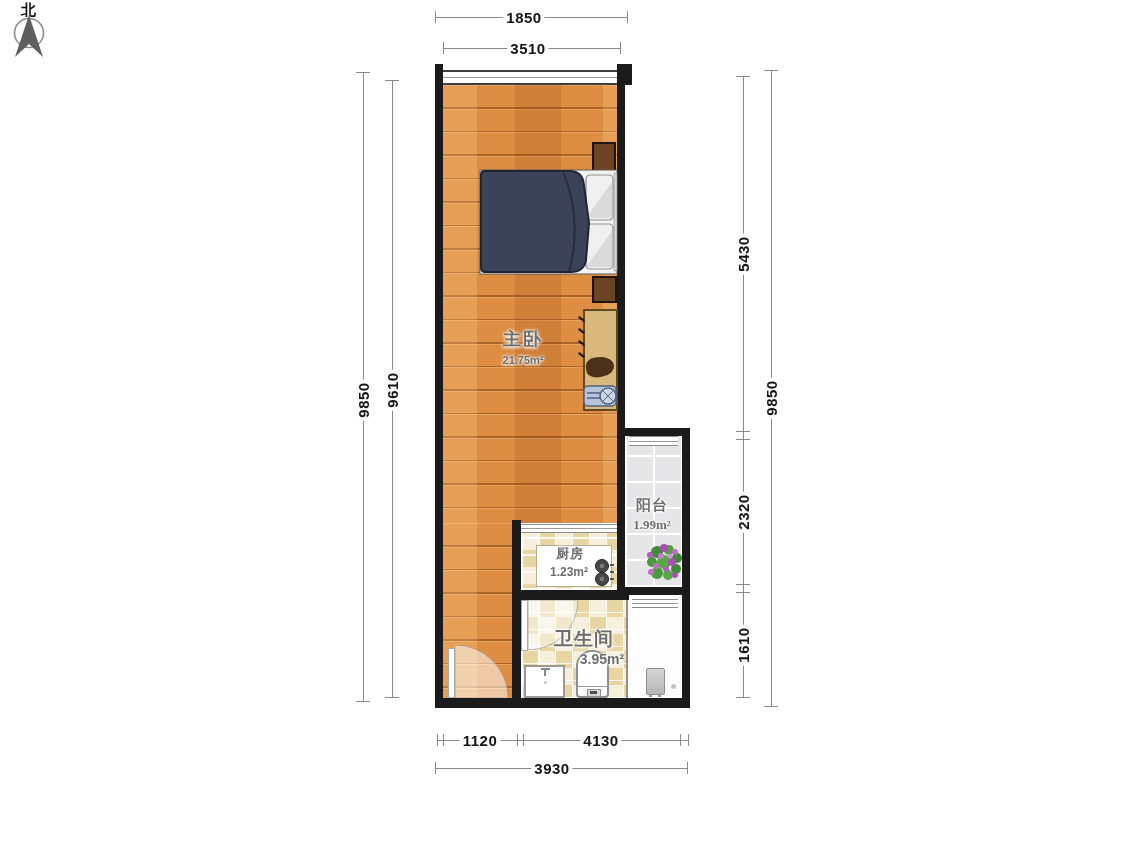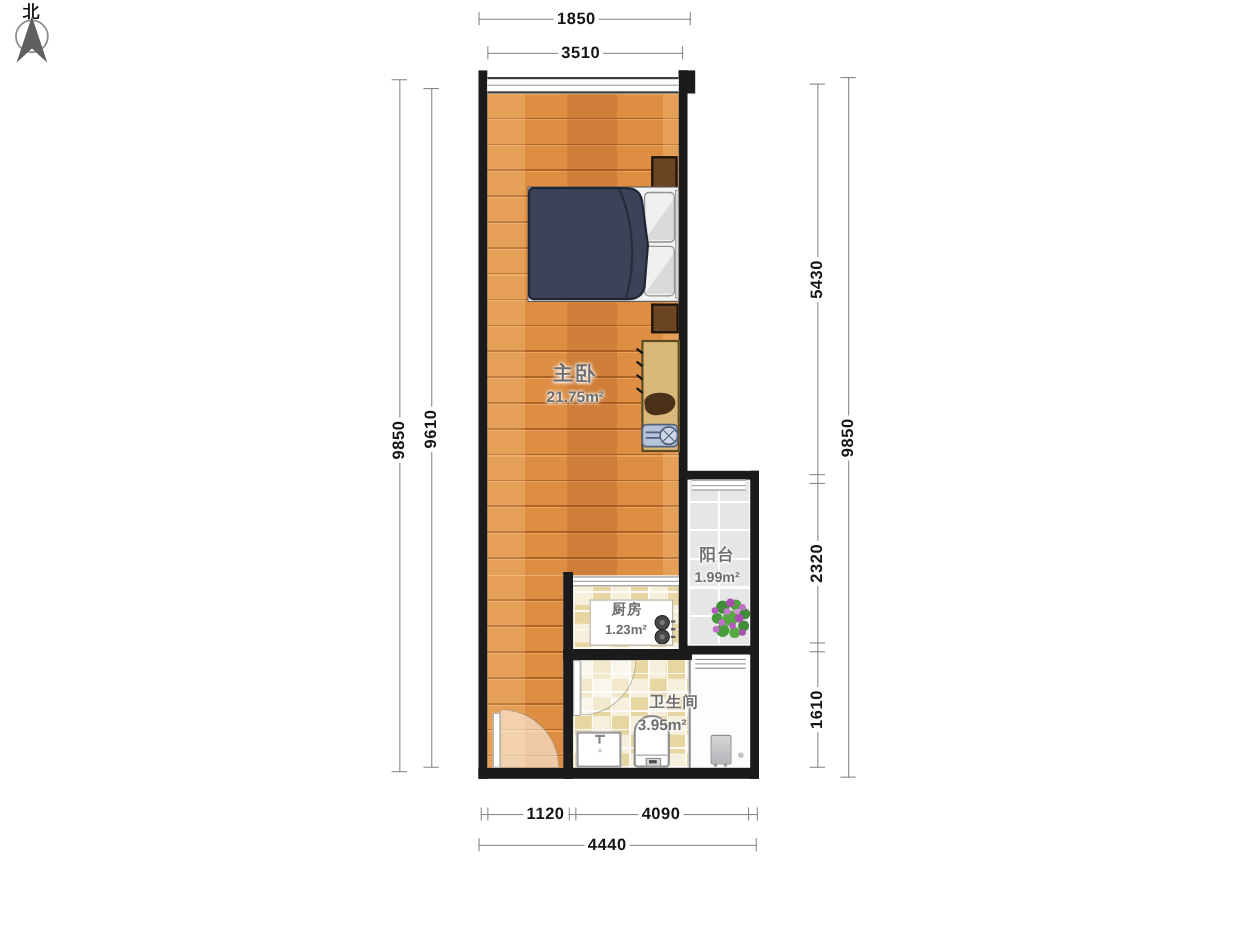--- a/index.html
+++ b/index.html
@@ -109,28 +109,28 @@
   </div>
 
   <div>
     <div class="dl" style="left:437px;top:740px;width:252px;height:1px;"></div>
     <div class="dl" style="left:437px;top:734px;width:1px;height:12px;"></div>
     <div class="dl" style="left:443px;top:734px;width:1px;height:12px;"></div>
     <div class="dl" style="left:517px;top:734px;width:1px;height:12px;"></div>
     <div class="dl" style="left:523px;top:734px;width:1px;height:12px;"></div>
     <div class="dl" style="left:680px;top:734px;width:1px;height:12px;"></div>
     <div class="dl" style="left:688px;top:734px;width:1px;height:12px;"></div>
-    <div class="dlabel" style="left:496px;top:740px;">1120</div>
-    <div class="dlabel" style="left:601px;top:740px;">4090</div>
+    <div class="dlabel" style="left:480px;top:740px;">1120</div>
+    <div class="dlabel" style="left:601px;top:740px;">4130</div>
   </div>
   <div>
     <div class="dl" style="left:435px;top:768px;width:253px;height:1px;"></div>
     <div class="dl" style="left:435px;top:762px;width:1px;height:12px;"></div>
     <div class="dl" style="left:687px;top:762px;width:1px;height:12px;"></div>
-    <div class="dlabel" style="left:552px;top:768px;">4440</div>
+    <div class="dlabel" style="left:552px;top:768px;">3930</div>
   </div>
 
   <div class="wood" style="left:443px;top:85px;width:174px;height:438px;"></div>
   <div class="wood" style="left:443px;top:523px;width:69px;height:175px;"></div>
   <div class="tile-beige" style="left:521px;top:533px;width:96px;height:57px;"></div>
   <div class="tile-beige" style="left:521px;top:600px;width:105px;height:98px;"></div>
   <div class="shower" style="left:626px;top:600px;width:56px;height:98px;"></div>
   <div class="tile-gray" style="left:625px;top:436px;width:57px;height:151px;"></div>
 
   <div class="wall" style="left:435px;top:64px;width:8px;height:644px;"></div>
@@ -228,24 +228,24 @@
     <circle cx="17" cy="14" r="3" fill="#c978d1"></circle>
       <circle cx="26" cy="14" r="2.5" fill="#d88ddf"></circle>
   </svg>
 
   <div class="door-panel" style="left:448px;top:648px;width:7px;height:50px;"></div>
   <svg class="abs" style="left:455px;top:645px;" width="53" height="53" viewBox="0 0 53 53">
     <path d="M0,53 L0,0 A53,53 0 0 1 53,53 Z" fill="rgba(255,255,255,0.52)" stroke="rgba(130,130,130,0.5)" stroke-width="1"></path>
   </svg>
 
   <div class="rlabel" style="left:523px;top:339px;font-size:18px;letter-spacing:2px;">主卧</div>
-  <div class="rlabel" style="left:523px;top:360px;font-size:14px;">21.75m²</div>
+  <div class="rlabel" style="left:523px;top:360px;font-size:11px;">21.75m²</div>
 
   <div class="rlabel" style="left:652px;top:505px;font-size:15px;letter-spacing:1px;">阳台</div>
-  <div class="rlabel" style="left:652px;top:525px;font-size:13px;">1.99m²</div>
+  <div class="rlabel" style="left:652px;top:525px;font-size:13px;font-family:Liberation Serif, serif;">1.99m²</div>
 
   <div class="rlabel" style="left:570px;top:554px;font-size:13px;letter-spacing:1px;">厨房</div>
   <div class="rlabel" style="left:569px;top:572px;font-size:12px;">1.23m²</div>
 
-  <div class="rlabel" style="left:613px;top:639px;font-size:14px;letter-spacing:1px;">卫生间</div>
+  <div class="rlabel" style="left:584px;top:639px;font-size:19px;letter-spacing:1px;">卫生间</div>
   <div class="rlabel" style="left:602px;top:659px;font-size:14px;">3.95m²</div>
 
 </div>
 
 </body></html>

